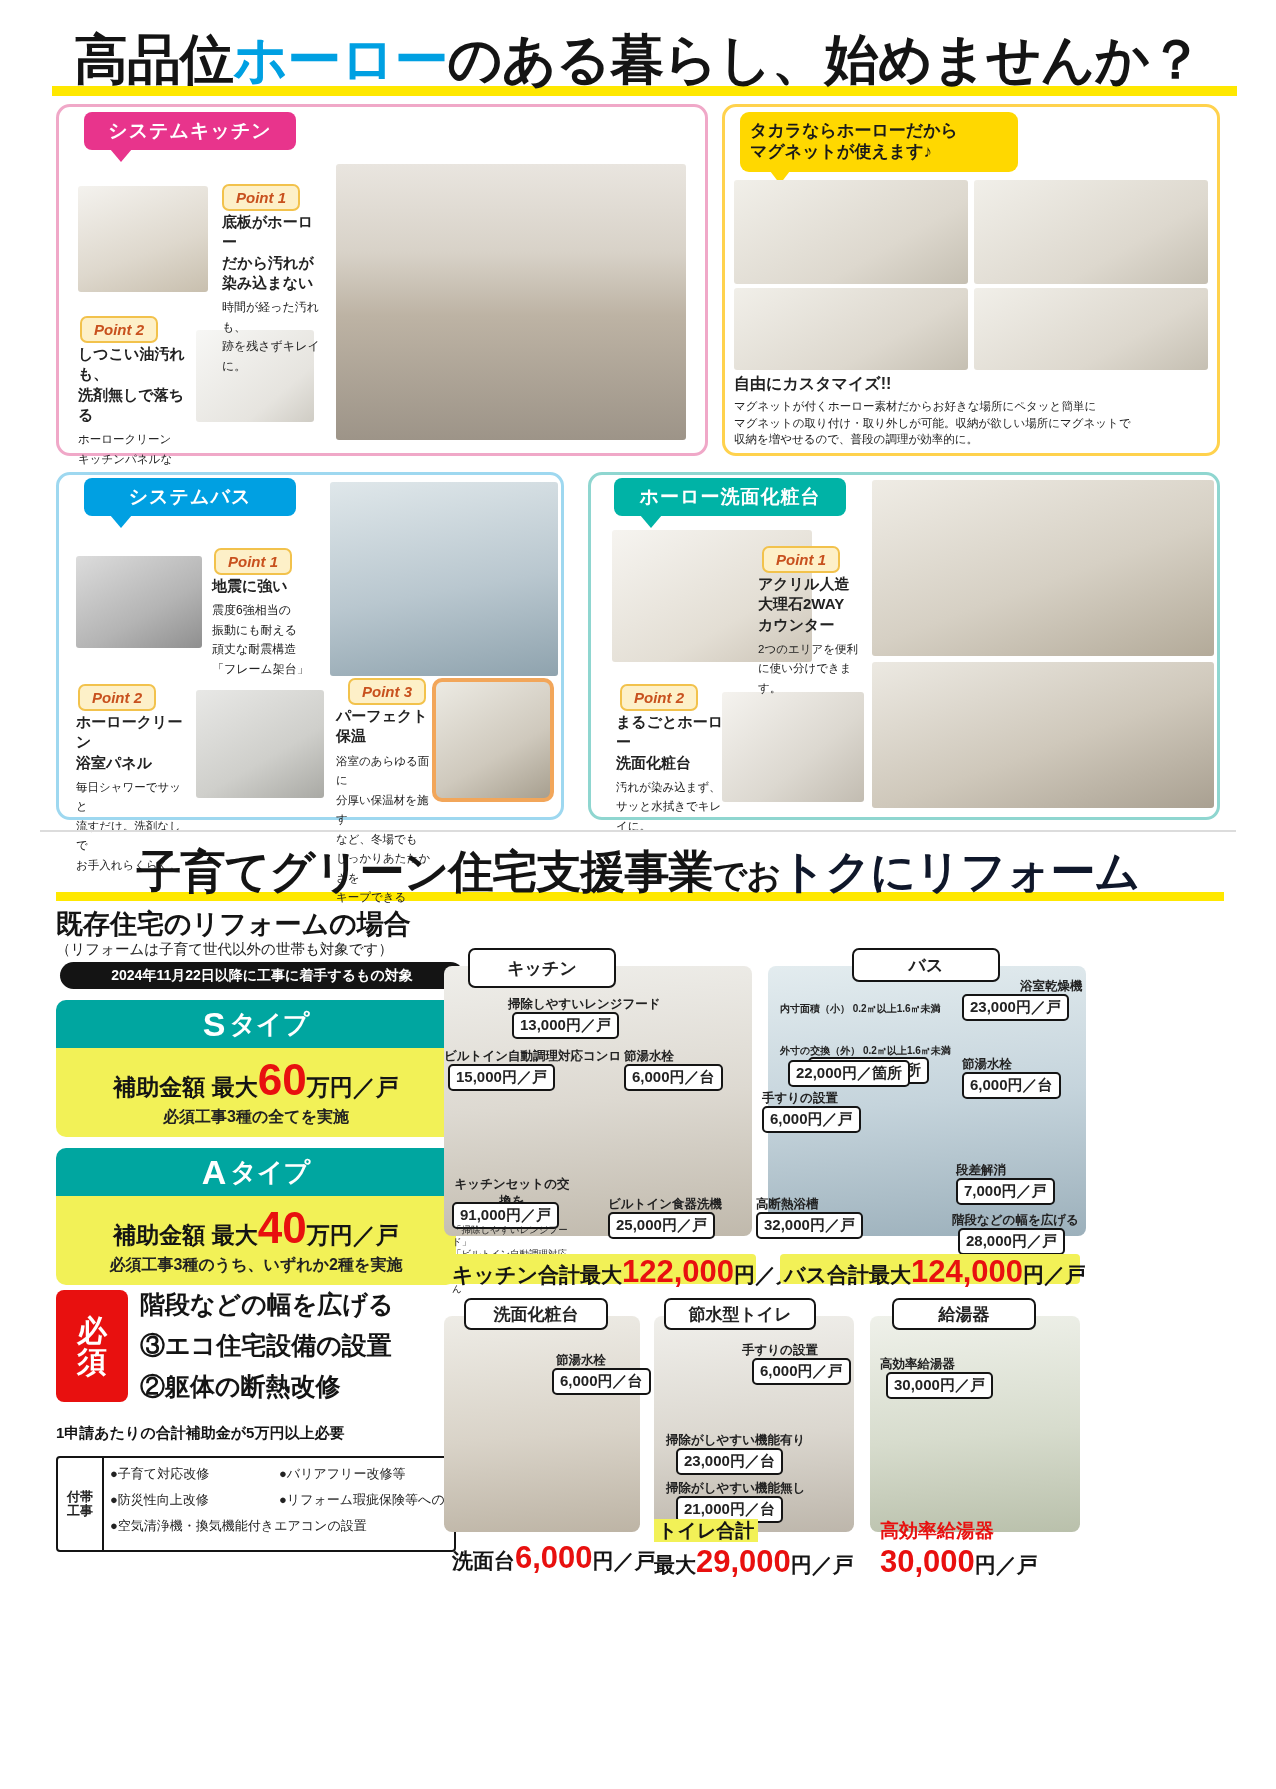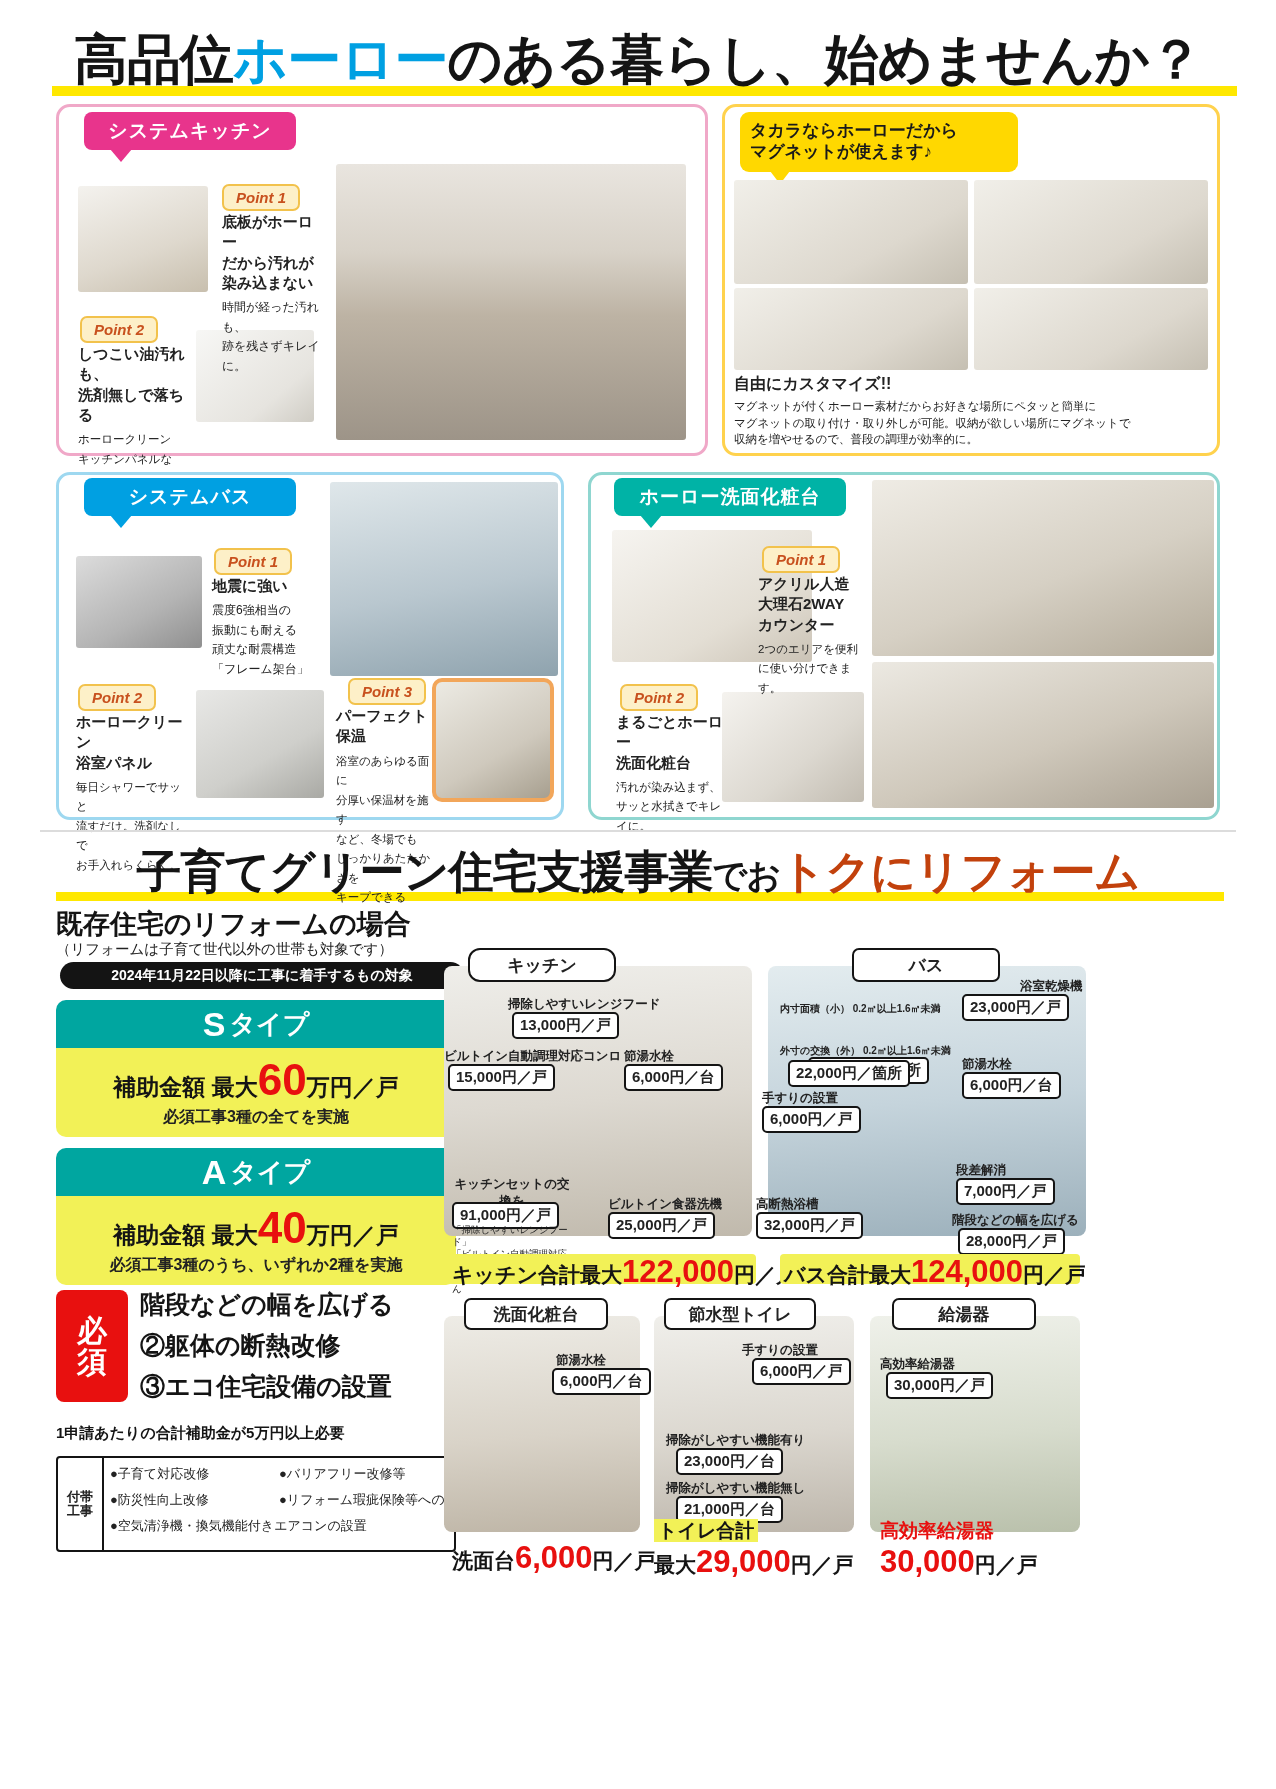--- a/index.html
+++ b/index.html
@@ -96,21 +96,21 @@
   .img-bath2   { background:linear-gradient(175deg,#e3ecef,#c5d4dc 50%,#9cb0bb); }
   .img-wash2   { background:linear-gradient(175deg,#eeece6,#d9d3c8 55%,#bdb4a5); }
   .img-toilet2 { background:linear-gradient(175deg,#f0efeb,#dbd7cf 55%,#bdb6ab); }
   .img-heater2 { background:linear-gradient(175deg,#eff1ea,#d7dccd 55%,#b9c0ab); }
 
   
   .sec2-head {
     position:absolute; left:0; top:842px; width:1276px; text-align:center;
     font-size:45px; font-weight:bold; white-space:nowrap; letter-spacing:-1px;
   }
-  .sec2-head .g { color:#c2410c; }
+  .sec2-head .g { color:#0f172a; }
   .sec2-head .k { color:#141414; }
   .sec2-underline { position:absolute; left:56px; top:892px; width:1168px; height:9px; background:#ffe800; z-index:-1; }
 
   .sec2-left-title {
     position:absolute; left:56px; top:906px; width:420px; font-size:27px; font-weight:bold; color:#141414;
   }
   .sec2-left-sub { position:absolute; left:56px; top:940px; width:430px; font-size:14.5px; color:#222; }
   .black-pill {
     position:absolute; left:60px; top:962px; width:404px; height:27px; background:#141414;
     color:#fff; font-size:14px; font-weight:bold; border-radius:14px;
@@ -333,39 +333,39 @@
       <div class="type-note">必須工事3種のうち、いずれか2種を実施</div>
     </div>
   </div>
 
   <div class="hissu-box">
     <span>必</span>
     <span>須</span>
   </div>
   <div class="hissu-list">
     <div>階段などの幅を広げる</div>
+    <div>③エコ住宅設備の設置</div>
     <div>②躯体の断熱改修</div>
-    <div>③エコ住宅設備の設置</div>
   </div>
   <div class="hissu-note">1申請あたりの合計補助金が5万円以上必要</div>
 
   <div class="futai">
     <div class="futai-label" style="white-space:pre-line">付帯
 工事</div>
     <div class="futai-items">
       <span>●子育て対応改修</span>
       <span>●バリアフリー改修等</span>
       <span>●防災性向上改修</span>
       <span>●リフォーム瑕疵保険等への加入</span>
       <span class="full">●空気清浄機・換気機能付きエアコンの設置</span>
     </div>
   </div>
 
   <div class="ph img-kit2" style="left:444px;top:966px;width:308px;height:270px;border-radius:8px;"></div>
-  <div class="prod-tag" style="left:468px;top:948px;width:148px;height:34px;border-radius:12px;">キッチン</div>
+  <div class="prod-tag" style="left:468px;top:948px;width:148px;height:40px;">キッチン</div>
 
   <div class="labelcap" style="left:508px;top:996px;">掃除しやすいレンジフード</div>
   <div class="price" style="left:512px;top:1012px;">13,000円／戸</div>
 
   <div class="labelcap" style="left:444px;top:1048px;">ビルトイン自動調理対応コンロ</div>
   <div class="price" style="left:448px;top:1064px;">15,000円／戸</div>
 
   <div class="labelcap" style="left:624px;top:1048px;">節湯水栓</div>
   <div class="price" style="left:624px;top:1064px;">6,000円／台</div>
 

